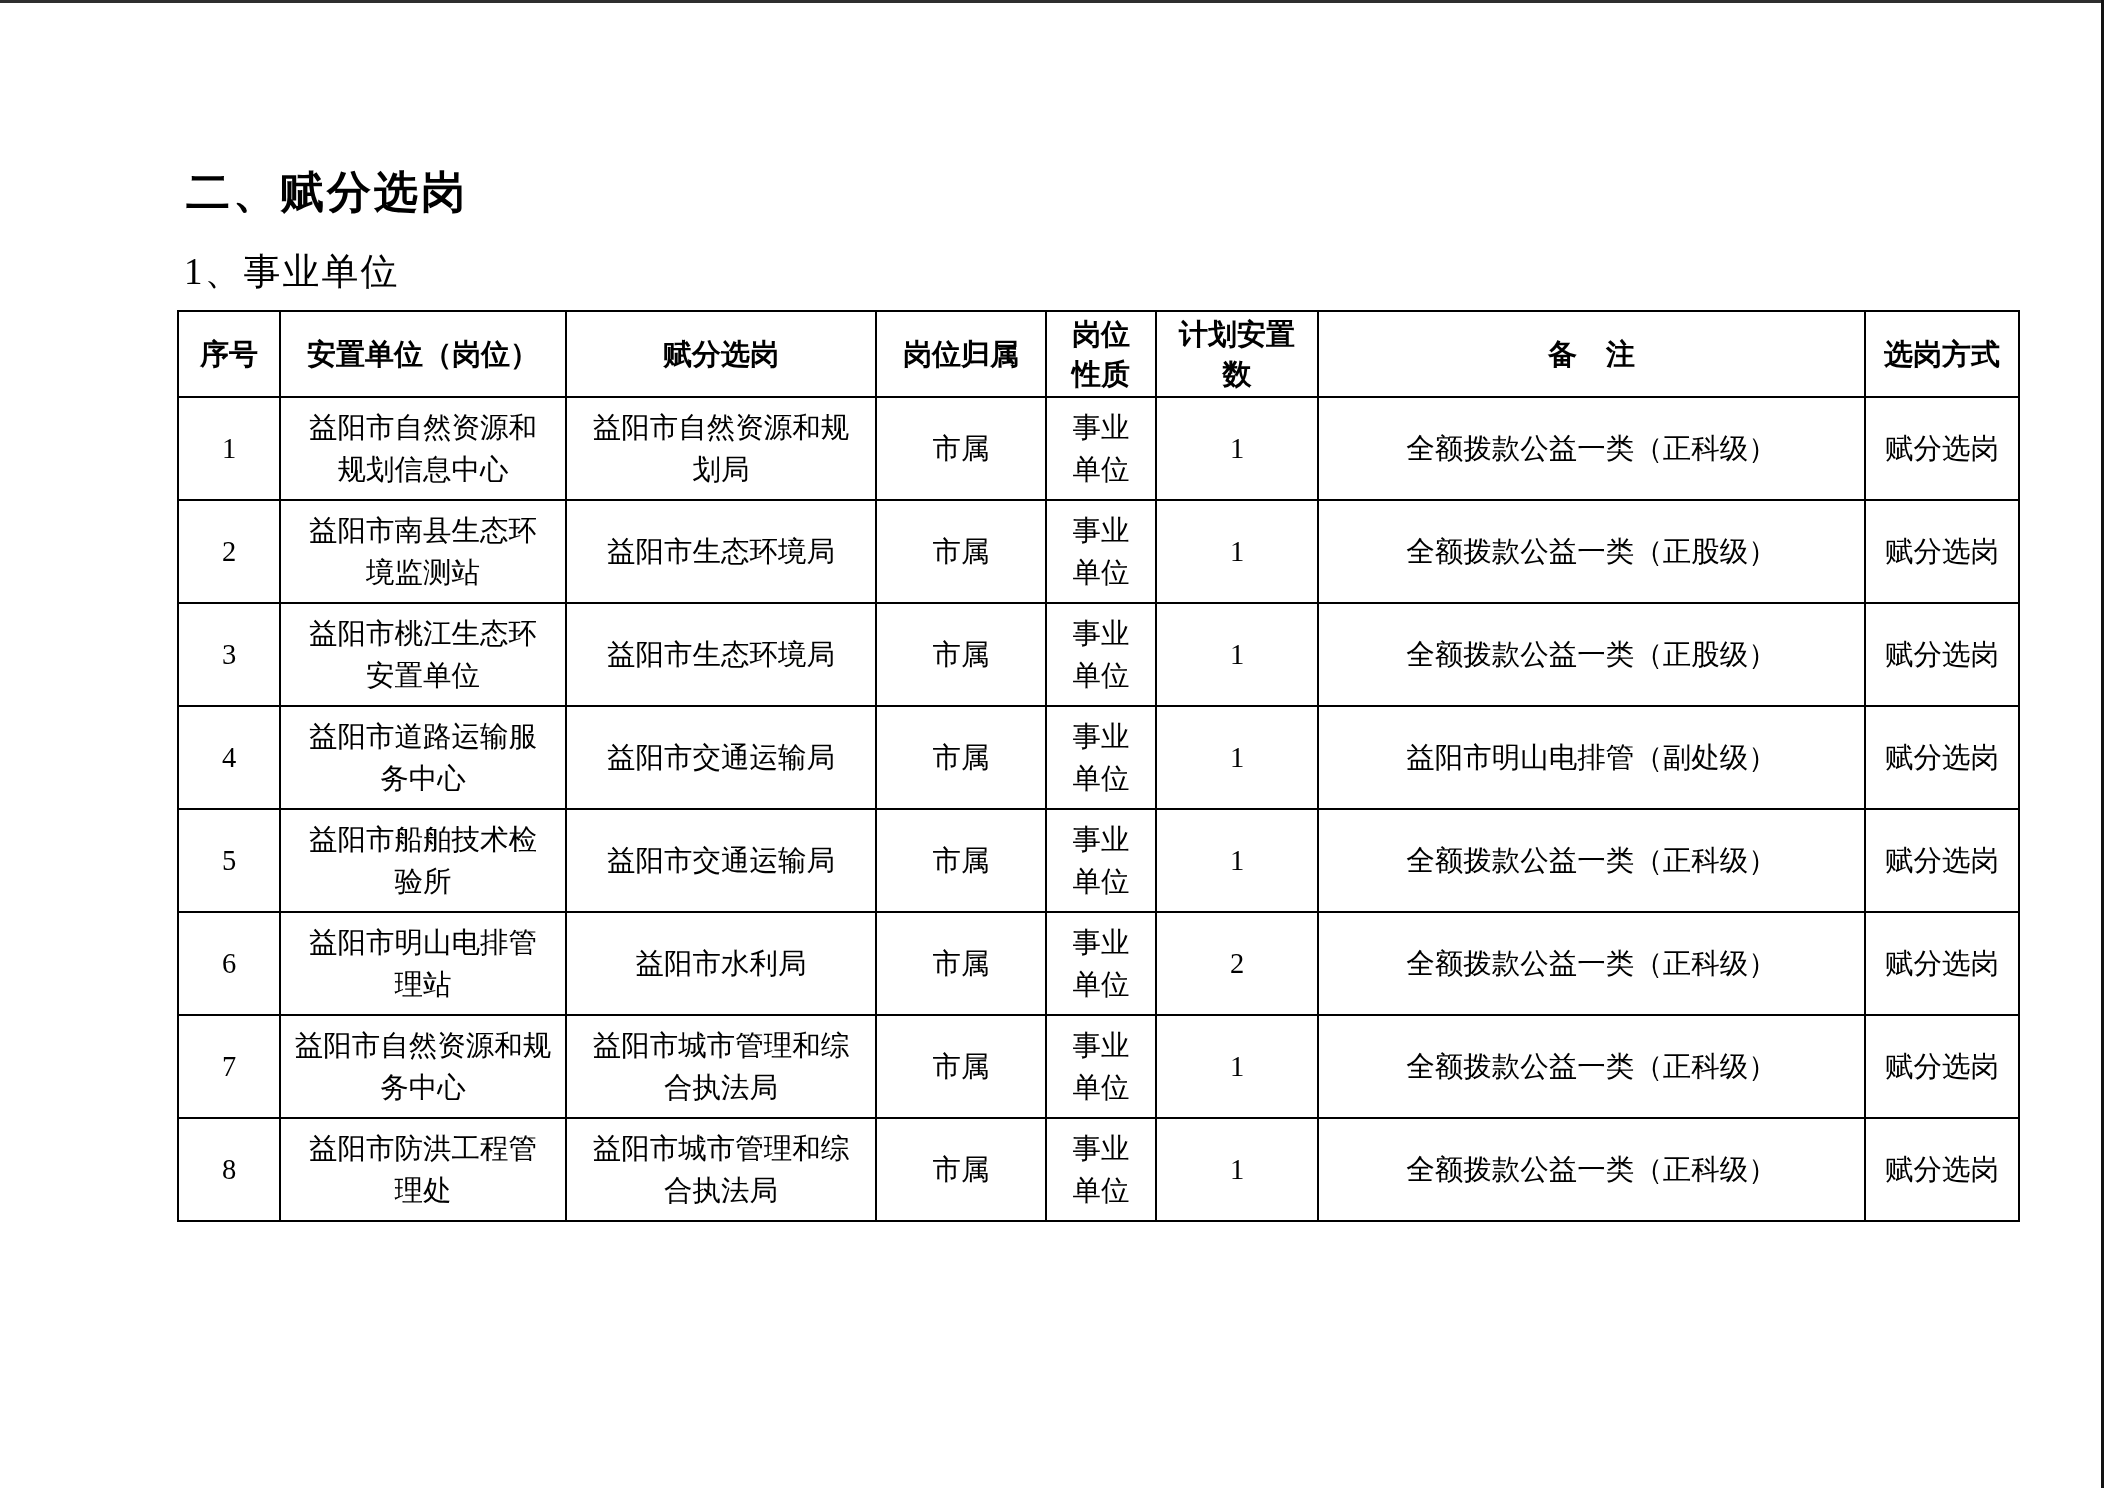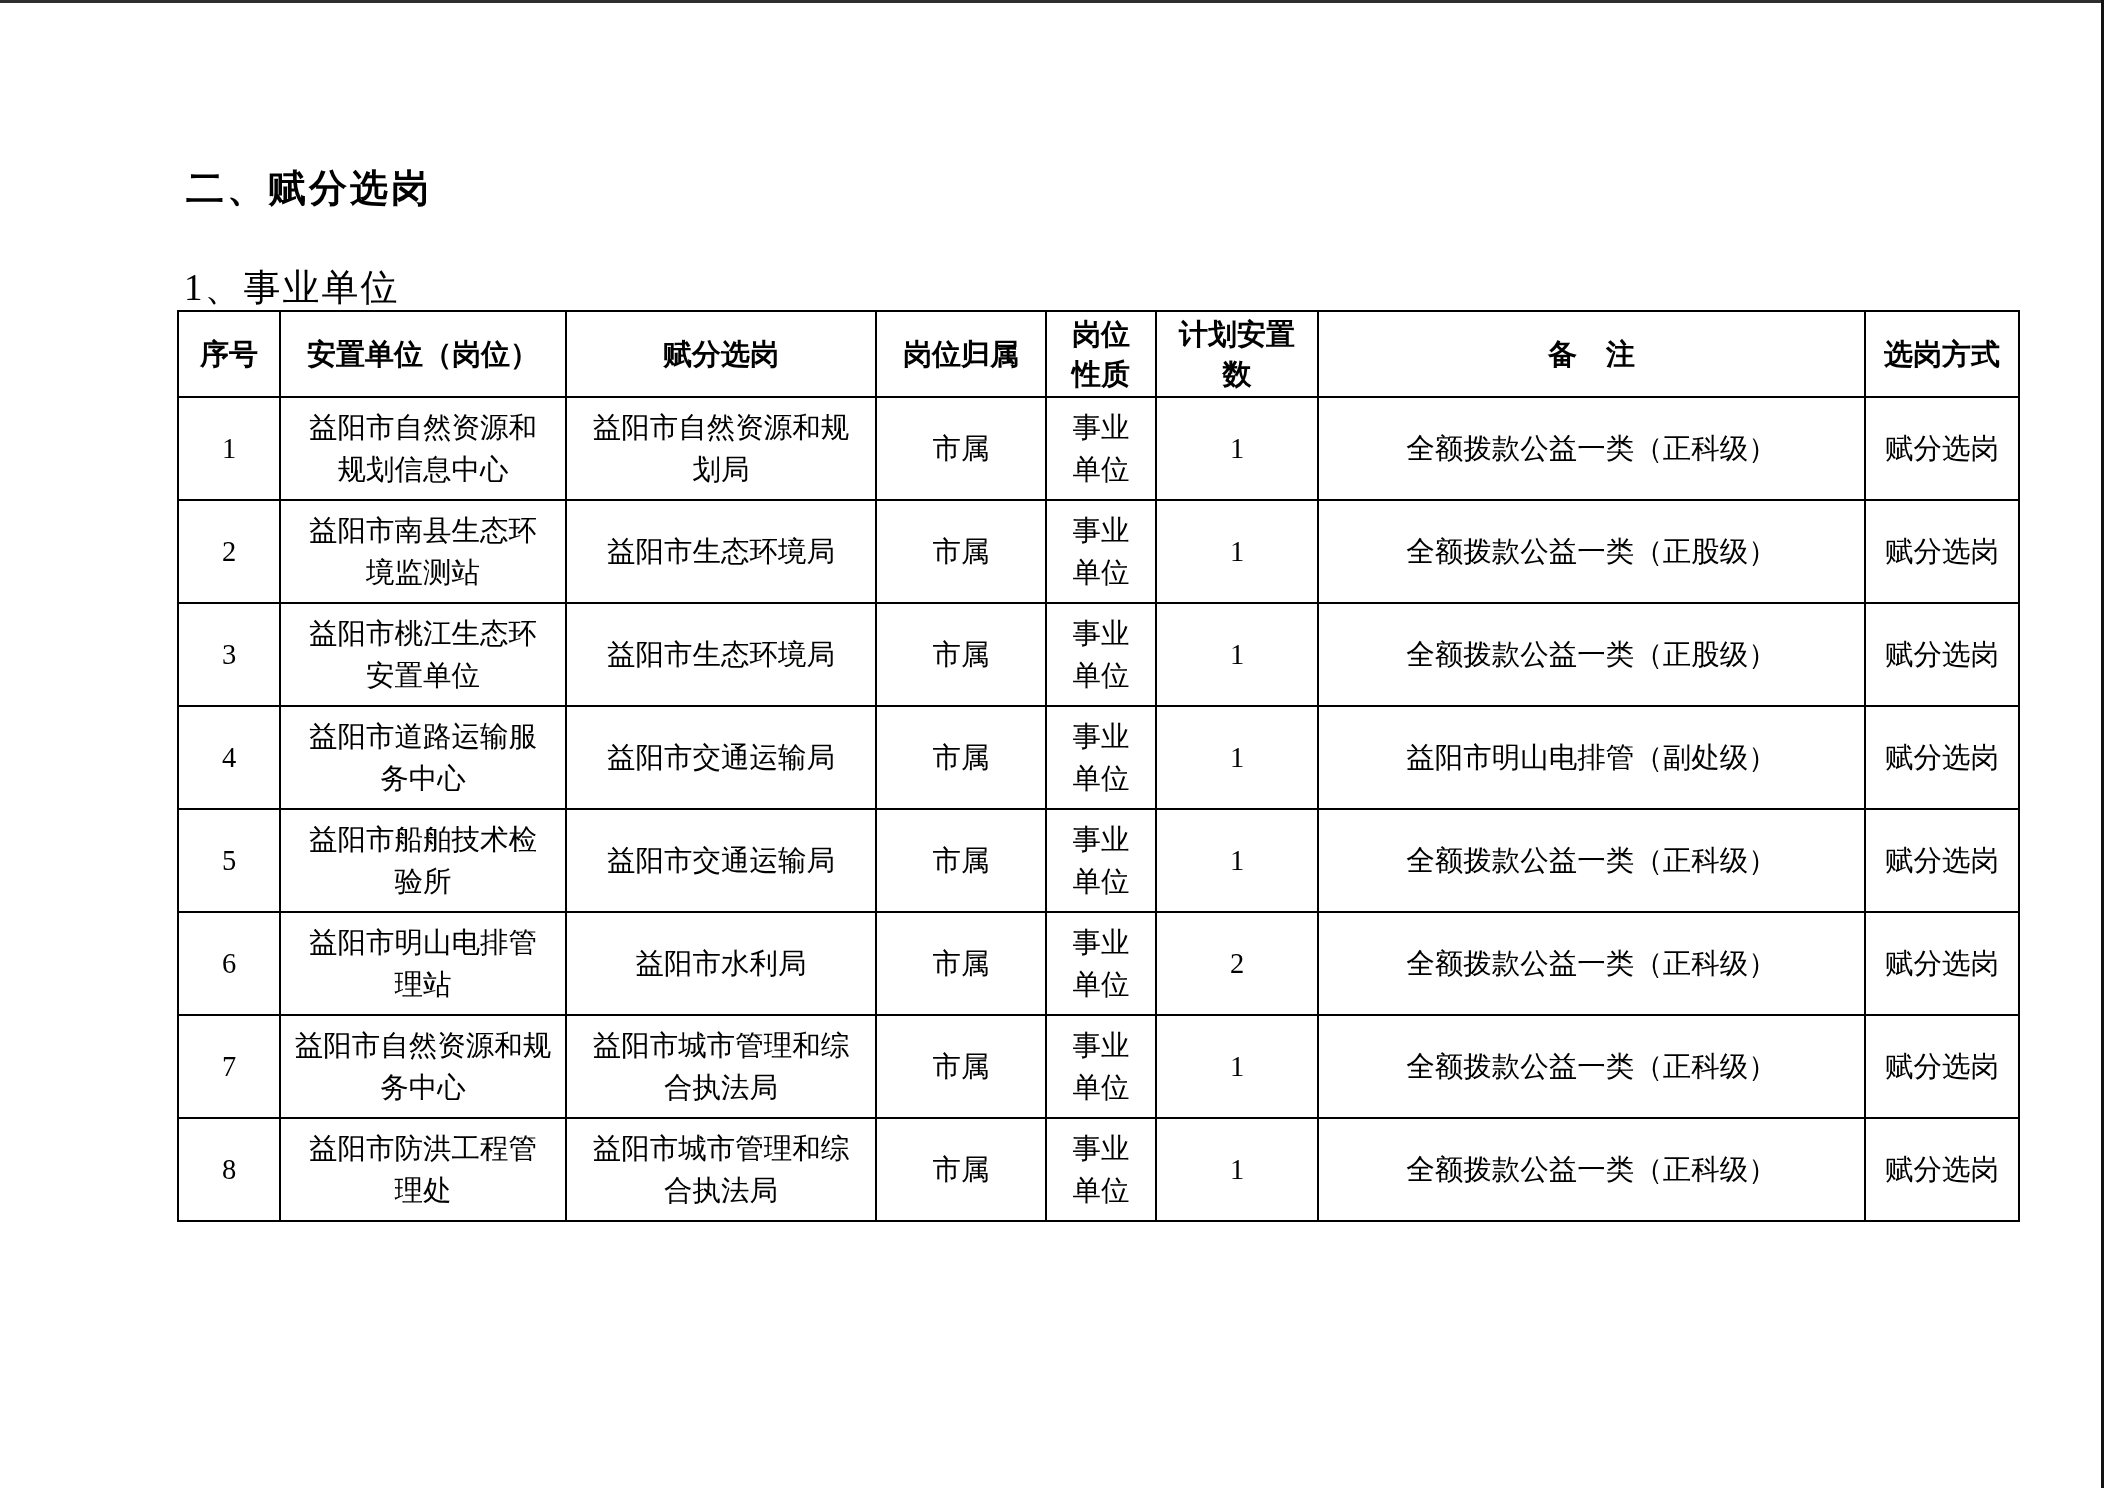--- a/index.html
+++ b/index.html
@@ -25,30 +25,30 @@
   .frame-right {
     position: absolute;
     right: 0; top: 0;
     width: 3px; height: 1488px;
     background: #111111;
   }
   .section-title {
     position: absolute;
     left: 186px;
     top: 163px;
-    font-size: 38px;
+    font-size: 44px;
     font-weight: bold;
     letter-spacing: 3px;
     font-family: Liberation Serif, serif;
     white-space: nowrap;
   }
   .subsection-title {
     position: absolute;
     left: 184px;
-    top: 263px;
+    top: 247px;
     font-size: 37px;
     font-weight: normal;
     letter-spacing: 2px;
     white-space: nowrap;
   }
   table.placement {
     position: absolute;
     left: 177px;
     top: 310px;
     border-collapse: collapse;

